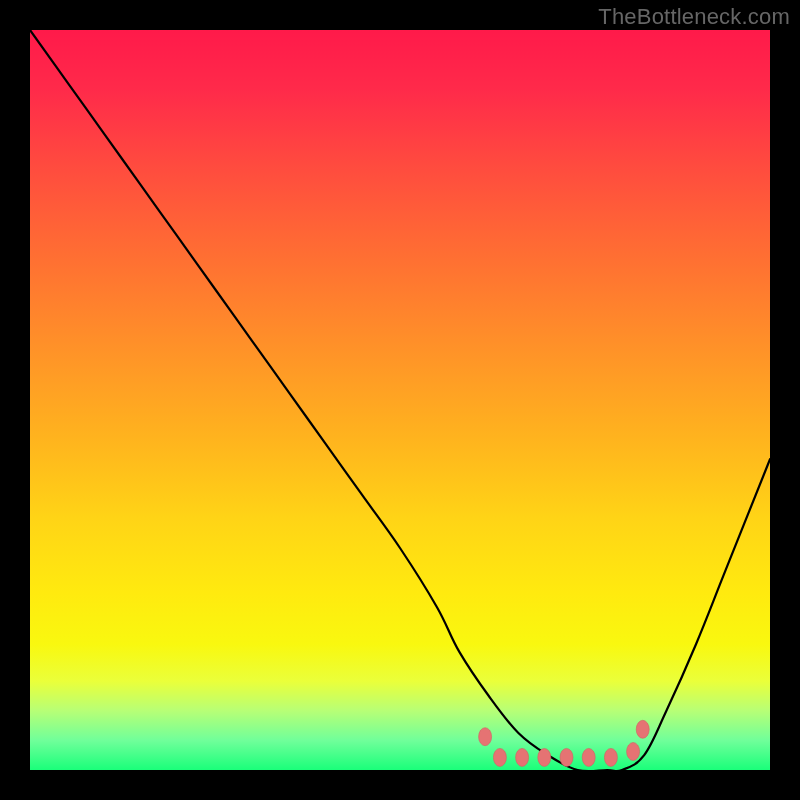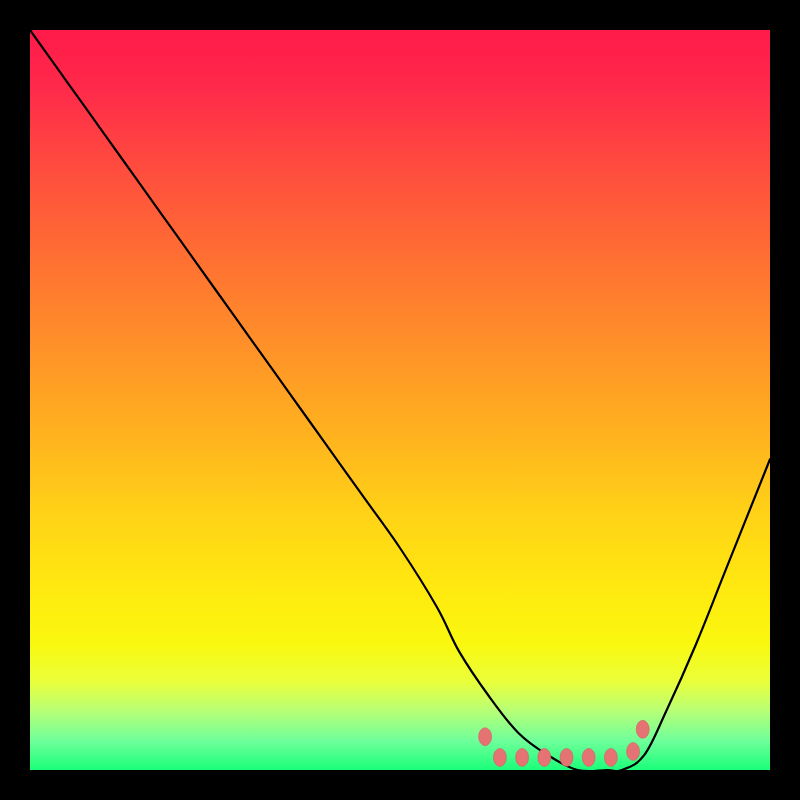--- a/index.html
+++ b/index.html
@@ -43,20 +43,21 @@
     position: absolute;
     inset: 0;
     z-index: 2;
   }
 </style>
 </head>
 <body>
 
 <div class="outer">
 
+  <div class="watermark">TheBottleneck.com</div>
 
   <div class="plot">
 
     <svg class="gradient-bg" viewBox="0 0 740 740" preserveAspectRatio="none">
       <defs>
         <linearGradient id="heat" x1="0" y1="0" x2="0" y2="1">
             <stop offset="0%" stop-color="#ff1a4a"></stop>
             <stop offset="8%" stop-color="#ff2a4a"></stop>
             <stop offset="18%" stop-color="#ff4a3f"></stop>
             <stop offset="30%" stop-color="#ff6d33"></stop>

